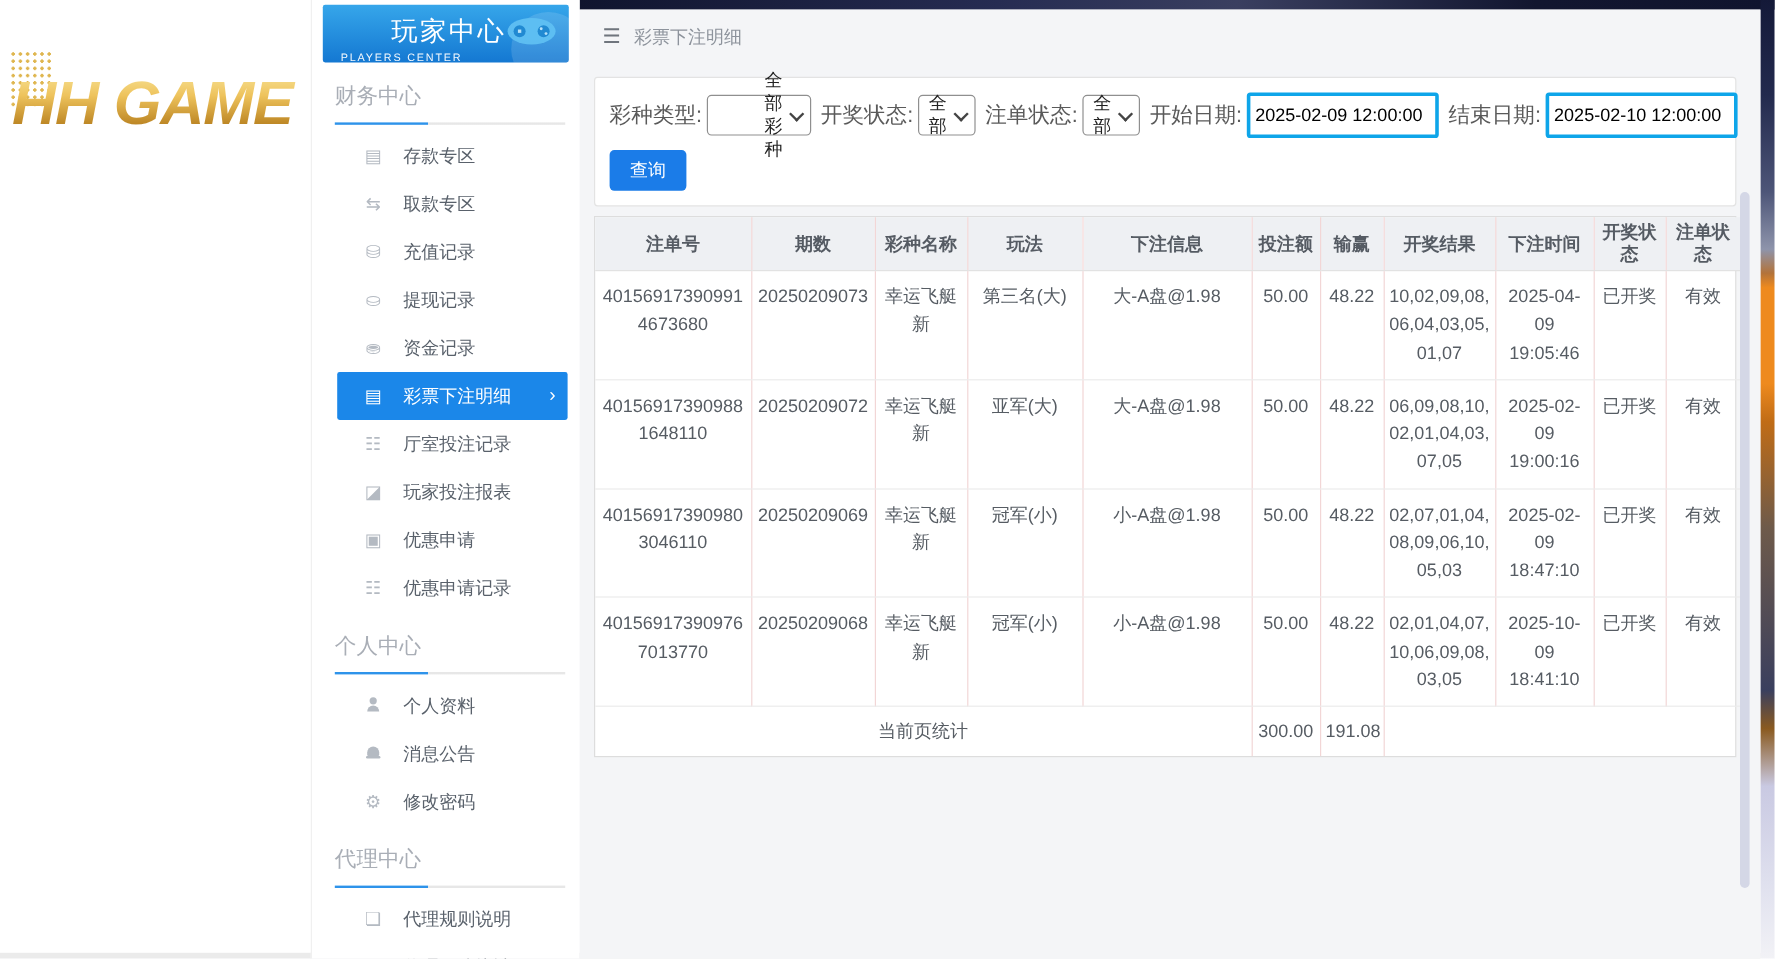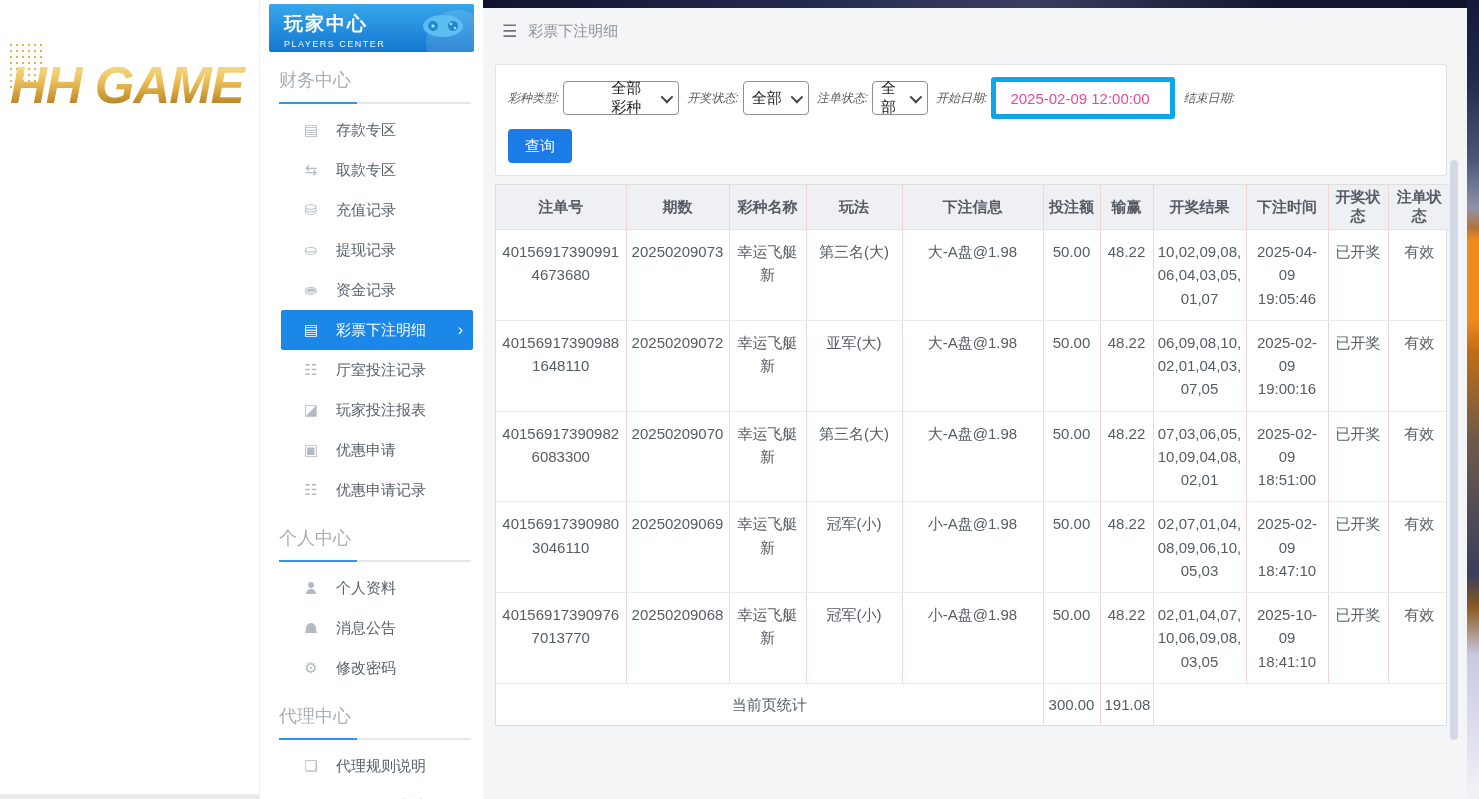--- a/index.html
+++ b/index.html
@@ -20,21 +20,21 @@
     background:linear-gradient(90deg,#10142e,#262c52 35%,#3a3f60 55%,#12162f 80%,#10142e);}
   .right-strip{position:absolute;right:0;top:0;width:12px;height:799px;
     background:linear-gradient(180deg,#141938 0%,#232a4e 10%,#4d5578 20%,#8e94ab 26%,#b3733a 28.5%,
       #ee8a1e 30%,#ee8a1e 40%,#c06c16 44%,#6e5a4a 55%,#3a3f5e 72%,#8a5a20 76%,#c9c9e2 82%,#dfe0ee 92%,#f2f2f6 100%);}
   .bottom-strip{position:absolute;left:0;right:12px;bottom:0;height:5px;background:#ebebeb;}
 
   
   .sidebar{position:absolute;left:259px;top:0;width:224px;height:799px;background:#fff;border-left:1px solid #f0f0f0;box-sizing:border-box;}
   .s-header{position:relative;margin:4px 9px 0 9px;height:48px;border-radius:2px;overflow:hidden;
     background:linear-gradient(180deg,#36a6ea,#1478d2);color:#fff;padding:7px 0 0 15px;box-sizing:border-box;}
-  .s-title{font-size:19px;font-weight:bold;letter-spacing:2px;}
+  .s-title{font-size:22px;font-weight:normal;letter-spacing:2px;margin-left:42px;}
   .s-sub{font-size:9px;letter-spacing:1.5px;margin-top:2px;opacity:.95;}
   .s-circle{position:absolute;right:-14px;bottom:-20px;width:62px;height:62px;border-radius:50%;background:rgba(255,255,255,.13);}
   .gamepad{position:absolute;right:8px;top:7px;width:46px;height:30px;opacity:.95;}
   .s-sec-title{margin:16px 0 0 19px;font-size:18px;color:#a9aeb6;}
   .s-divider{height:2px;margin:10px 12px 6px 19px;
     background:linear-gradient(to right,#2e93ea 0,#2e93ea 78px,#e7e7e7 78px);}
   .s-item{height:40px;display:flex;align-items:center;margin:0 10px 0 21px;padding-left:20px;border-radius:2px;
     color:#59616b;font-size:15px;cursor:pointer;box-sizing:border-box;}
   .s-ico{width:20px;text-align:center;color:#b4bac2;font-size:15px;flex:0 0 20px;}
   .s-label{margin-left:15px;}
@@ -50,28 +50,28 @@
 
   
   .main{position:absolute;left:483px;top:8px;right:12px;bottom:0;background:#f4f5f7;overflow:hidden;}
   .topbar{height:46px;display:flex;align-items:center;padding-left:19px;gap:11px;}
   .burger{color:#6f757d;font-size:17px;cursor:pointer;}
   .page-title{color:#8d939c;font-size:15px;}
 
   .panel{background:#fff;border:1px solid #e3e3e3;border-radius:3px;box-sizing:border-box;}
   .filter-panel{margin:10px 20px 0 12px;padding:12px;}
   .f-row{display:flex;align-items:center;flex-wrap:nowrap;}
-  .f-label{color:#5a5a5a;font-size:12px;margin-right:4px;white-space:nowrap;font-style:italic;}
+  .f-label{color:#5a5a5a;font-size:18px;margin-right:4px;white-space:nowrap;}
   .sel{display:inline-flex;align-items:center;justify-content:space-between;height:34px;border:1px solid #8f8f8f;
     border-radius:4px;background:#fff;padding:0 8px;color:#222;font-size:15px;margin-right:8px;box-sizing:border-box;cursor:pointer;}
   .sel-lg{width:116px;padding-left:47px;} .sel-md{width:66px;} .sel-sm{width:56px;}
   .chev{width:7px;height:7px;border-right:2px solid #444;border-bottom:2px solid #444;
     transform:rotate(45deg) translateY(-2px);margin-left:6px;flex:0 0 auto;}
-  .f-input{height:32px;width:146px;border:5px solid #0ea5e9;border-radius:3px;font-size:15px;color:#ec4899;
-    padding:0 14px;margin-right:8px;font-family:inherit;box-sizing:content-box;}
+  .f-input{height:32px;width:146px;border:3px solid #0ea5e9;border-radius:3px;font-size:15px;color:#000000;
+    padding:0 4px;margin-right:8px;font-family:inherit;box-sizing:content-box;}
   .btn-search{margin-top:10px;height:34px;padding:0 17px;background:#1b7ce8;color:#fff;border:none;border-radius:4px;
     font-size:15px;cursor:pointer;font-family:inherit;}
 
   .table-panel{margin:8px 20px 0 12px;border:1px solid #ddd;border-radius:0;}
   table{width:100%;border-collapse:collapse;table-layout:fixed;font-size:15px;color:#565c63;}
   th{height:44px;background:#eef0f3;font-weight:bold;color:#555b63;border-right:1px solid #f2d6d6;border-bottom:1px solid #e2e2e2;
     padding:0 2px;overflow:hidden;}
   td{border-right:1px solid #f2d6d6;border-bottom:1px solid #ececec;padding:10px 4px;vertical-align:top;
     text-align:center;line-height:1.55;overflow:hidden;}
   th:last-child,td:last-child{border-right:none;}
@@ -203,20 +203,21 @@
           <i class="chev"></i>
         </div>
         <span class="f-label">注单状态:</span>
         <div class="sel sel-sm">
           <span>全部</span>
           <i class="chev"></i>
         </div>
         <span class="f-label">开始日期:</span>
         <input class="f-input" value="2025-02-09 12:00:00" style="">
         <span class="f-label">结束日期:</span>
+        <input class="f-input" value="2025-02-10 12:00:00" style="">
       </div>
       <button class="btn-search">查询</button>
     </section>
 
     <section class="panel table-panel">
       <table>
         <colgroup>
           <col style="width:130px">
             <col style="width:103px">
             <col style="width:77px">
@@ -265,33 +266,20 @@
             <td>亚军(大)</td>
             <td>大-A盘@1.98</td>
             <td>50.00</td>
             <td>48.22</td>
             <td class="break">06,09,08,10,02,01,04,03,07,05</td>
             <td>2025-02-09 19:00:16</td>
             <td>已开奖</td>
             <td>有效</td>
           </tr>
           <tr>
-            <td class="break">401569173909826083300</td>
-            <td>20250209070</td>
-            <td>幸运飞艇新</td>
-            <td>第三名(大)</td>
-            <td>大-A盘@1.98</td>
-            <td>50.00</td>
-            <td>48.22</td>
-            <td class="break">07,03,06,05,10,09,04,08,02,01</td>
-            <td>2025-02-09 18:51:00</td>
-            <td>已开奖</td>
-            <td>有效</td>
-          </tr>
-          <tr>
             <td class="break">401569173909803046110</td>
             <td>20250209069</td>
             <td>幸运飞艇新</td>
             <td>冠军(小)</td>
             <td>小-A盘@1.98</td>
             <td>50.00</td>
             <td>48.22</td>
             <td class="break">02,07,01,04,08,09,06,10,05,03</td>
             <td>2025-02-09 18:47:10</td>
             <td>已开奖</td>

